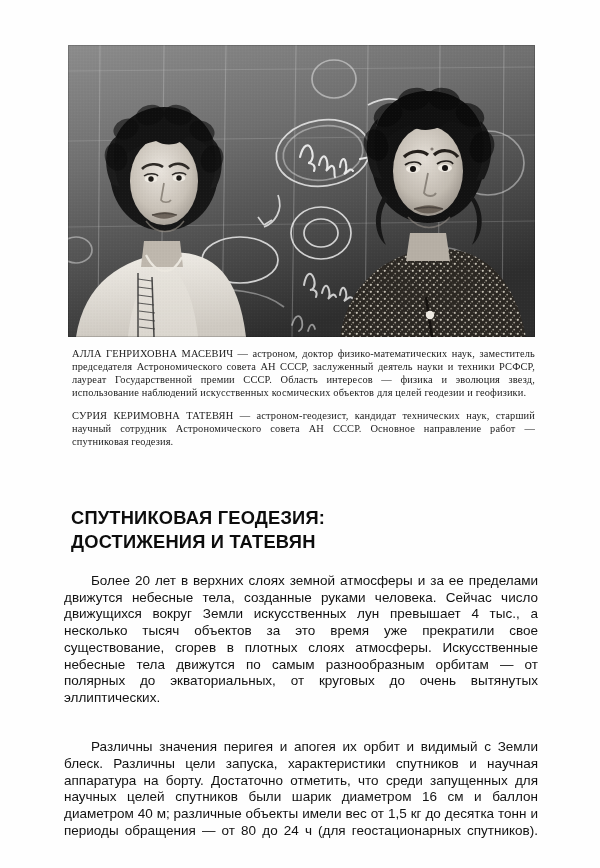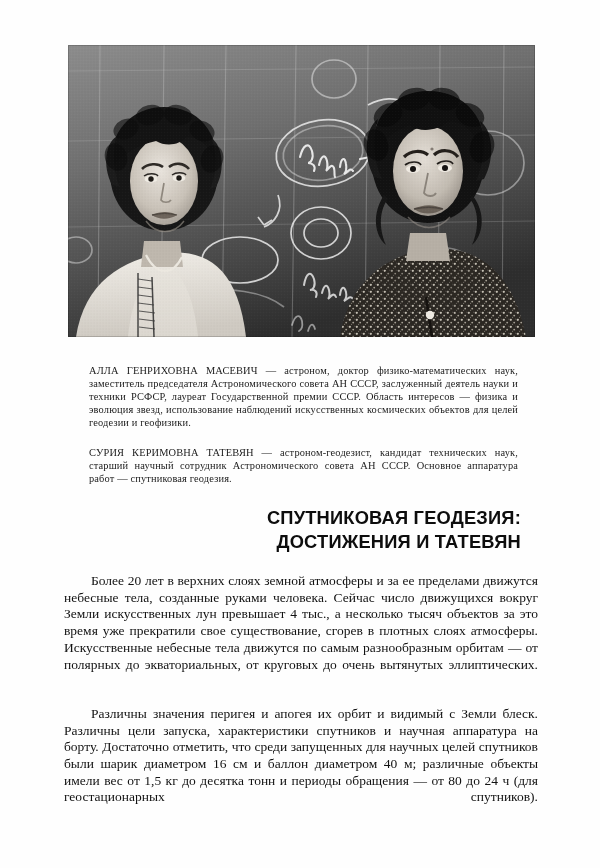--- a/index.html
+++ b/index.html
@@ -45,54 +45,53 @@
     left: 72px;
     top: 347px;
     width: 463px;
   }
   .caption-para {
     font-family: "Liberation Serif", serif;
     font-size: 10.4px;
     line-height: 13.0px;
     text-align: justify;
     color: #1b1b1b;
-    margin: 17px;
+    margin: 0;
     letter-spacing: 0.15px;
   }
   .caption-para + .caption-para {
     margin-top: 10px;
   }
 
   
   .heading-block {
     position: absolute;
     left: 71px;
     top: 506px;
     width: 450px;
-    text-align: right;
   }
   .heading-line {
     font-family: "Liberation Sans", sans-serif;
     font-weight: bold;
     font-size: 18.3px;
     line-height: 23.5px;
     letter-spacing: 0.2px;
     color: #0d0d0d;
     white-space: nowrap;
   }
 
   
   .body-block {
     position: absolute;
     left: 64px;
     top: 573px;
     width: 474px;
   }
   .body-para {
-    font-family: Liberation Serif, serif;
+    font-family: Liberation Sans, sans-serif;
     font-size: 13.5px;
     line-height: 16.7px;
     text-align: justify;
     text-indent: 27px;
     color: #121212;
     margin: 0;
     -webkit-hyphens: manual;
     hyphens: manual;
   }
   .body-para:last-child {
@@ -313,21 +312,21 @@
 
         <rect x="0" y="0" width="467" height="292" fill="url(#grain)"></rect>
 
         <rect x="0" y="0" width="467" height="292" fill="none" stroke="#000000" stroke-width="2" opacity="0.18"></rect>
       </g>
     </svg>
   </div>
 
   <div class="caption-block">
     <p class="caption-para">АЛЛА ГЕНРИХОВНА МАСЕВИЧ — астроном, доктор физико-математических наук, заместитель председателя Астрономического совета АН СССР, заслуженный деятель науки и техники РСФСР, лауреат Государственной премии СССР. Область интересов — физика и эволюция звезд, использование наблюдений искусственных космических объектов для целей геодезии и геофизики.</p>
-    <p class="caption-para">СУРИЯ КЕРИМОВНА ТАТЕВЯН — астроном-геодезист, кандидат технических наук, старший научный сотрудник Астрономического совета АН СССР. Основное аппаратура работ — спутниковая геодезия.</p>
+    <p class="caption-para">СУРИЯ КЕРИМОВНА ТАТЕВЯН — астроном-геодезист, кандидат технических наук, старший научный сотрудник Астрономического совета АН СССР. Основное направление работ — спутниковая геодезия.</p>
   </div>
 
   <div class="heading-block">
     <div class="heading-line">СПУТНИКОВАЯ ГЕОДЕЗИЯ:</div>
     <div class="heading-line">ДОСТИЖЕНИЯ И ТАТЕВЯН</div>
   </div>
 
   <div class="body-block">
     <p class="body-para">Более 20 лет в верхних слоях земной атмосферы и за ее пределами движутся небесные тела, созданные руками человека. Сейчас число движущихся вокруг Земли искусственных лун превышает 4 тыс., а несколько тысяч объектов за это время уже прекратили свое существование, сгорев в плотных слоях атмосферы. Искусственные небесные тела движутся по самым разнообразным орбитам — от полярных до экваториальных, от круговых до очень вытянутых эллиптических.</p>
     <p class="body-para">Различны значения перигея и апогея их орбит и видимый с Земли блеск. Различны цели запуска, характеристики спутников и научная аппаратура на борту. Достаточно отметить, что среди запущенных для научных целей спутников были шарик диаметром 16 см и баллон диаметром 40 м; различные объекты имели вес от 1,5 кг до десятка тонн и периоды обращения — от 80 до 24 ч (для геостационарных спутников).</p>

